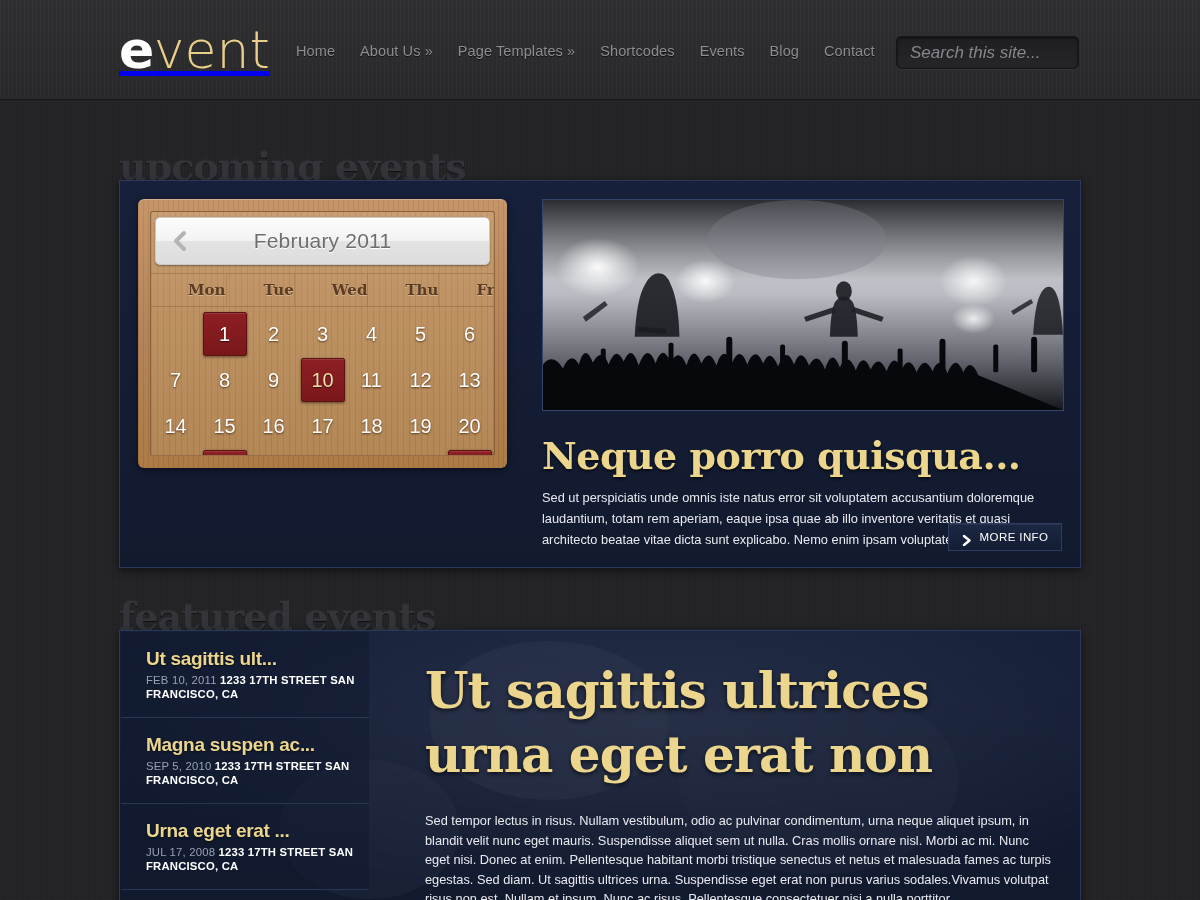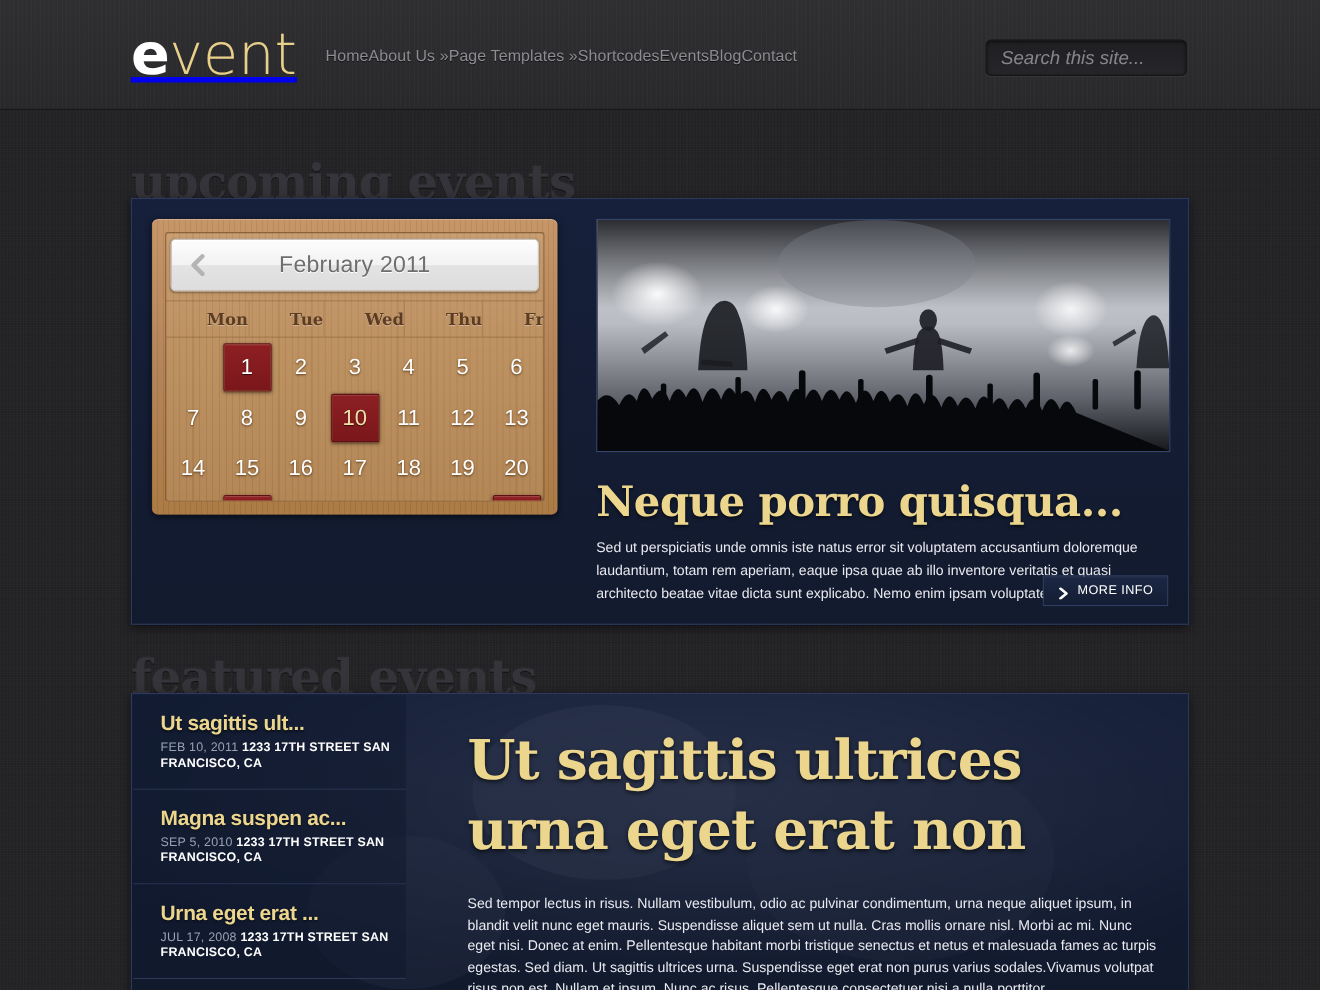--- a/index.html
+++ b/index.html
@@ -62,20 +62,21 @@
     font-size: 52px;
     letter-spacing: 0px;
   }
 
   .main-nav {
     position: absolute;
     left: 296px;
     top: 43px;
     display: flex;
     align-items: flex-end;
+    gap: 25px;
   }
   .nav-item {
     font-size: 14.5px;
     color: #8c8c92;
     text-decoration: none;
     white-space: nowrap;
     cursor: pointer;
     letter-spacing: 0.1px;
     text-shadow: 0 1px 0 rgba(0,0,0,0.6);
   }
@@ -105,21 +106,21 @@
     font-style: italic;
   }
   .search-input::placeholder { color: #86868c; font-style: italic; }
   .search-icon { width: 18px; height: 18px; display: block; opacity: .85; }
 
   
   .section-heading {
     position: absolute;
     font-family: "DejaVu Serif", serif;
     font-weight: 700;
-    font-size: 44px;
+    font-size: 38px;
     line-height: 50px;
     color: #34343a;
     letter-spacing: -1px;
     user-select: none;
     z-index: 1;
     text-shadow: 0 1px 0 rgba(0,0,0,0.5), 0 -1px 0 rgba(255,255,255,0.03);
   }
   #heading-upcoming { left: 119px; top: 142px; }
   #heading-featured { left: 119px; top: 592px; }
 

